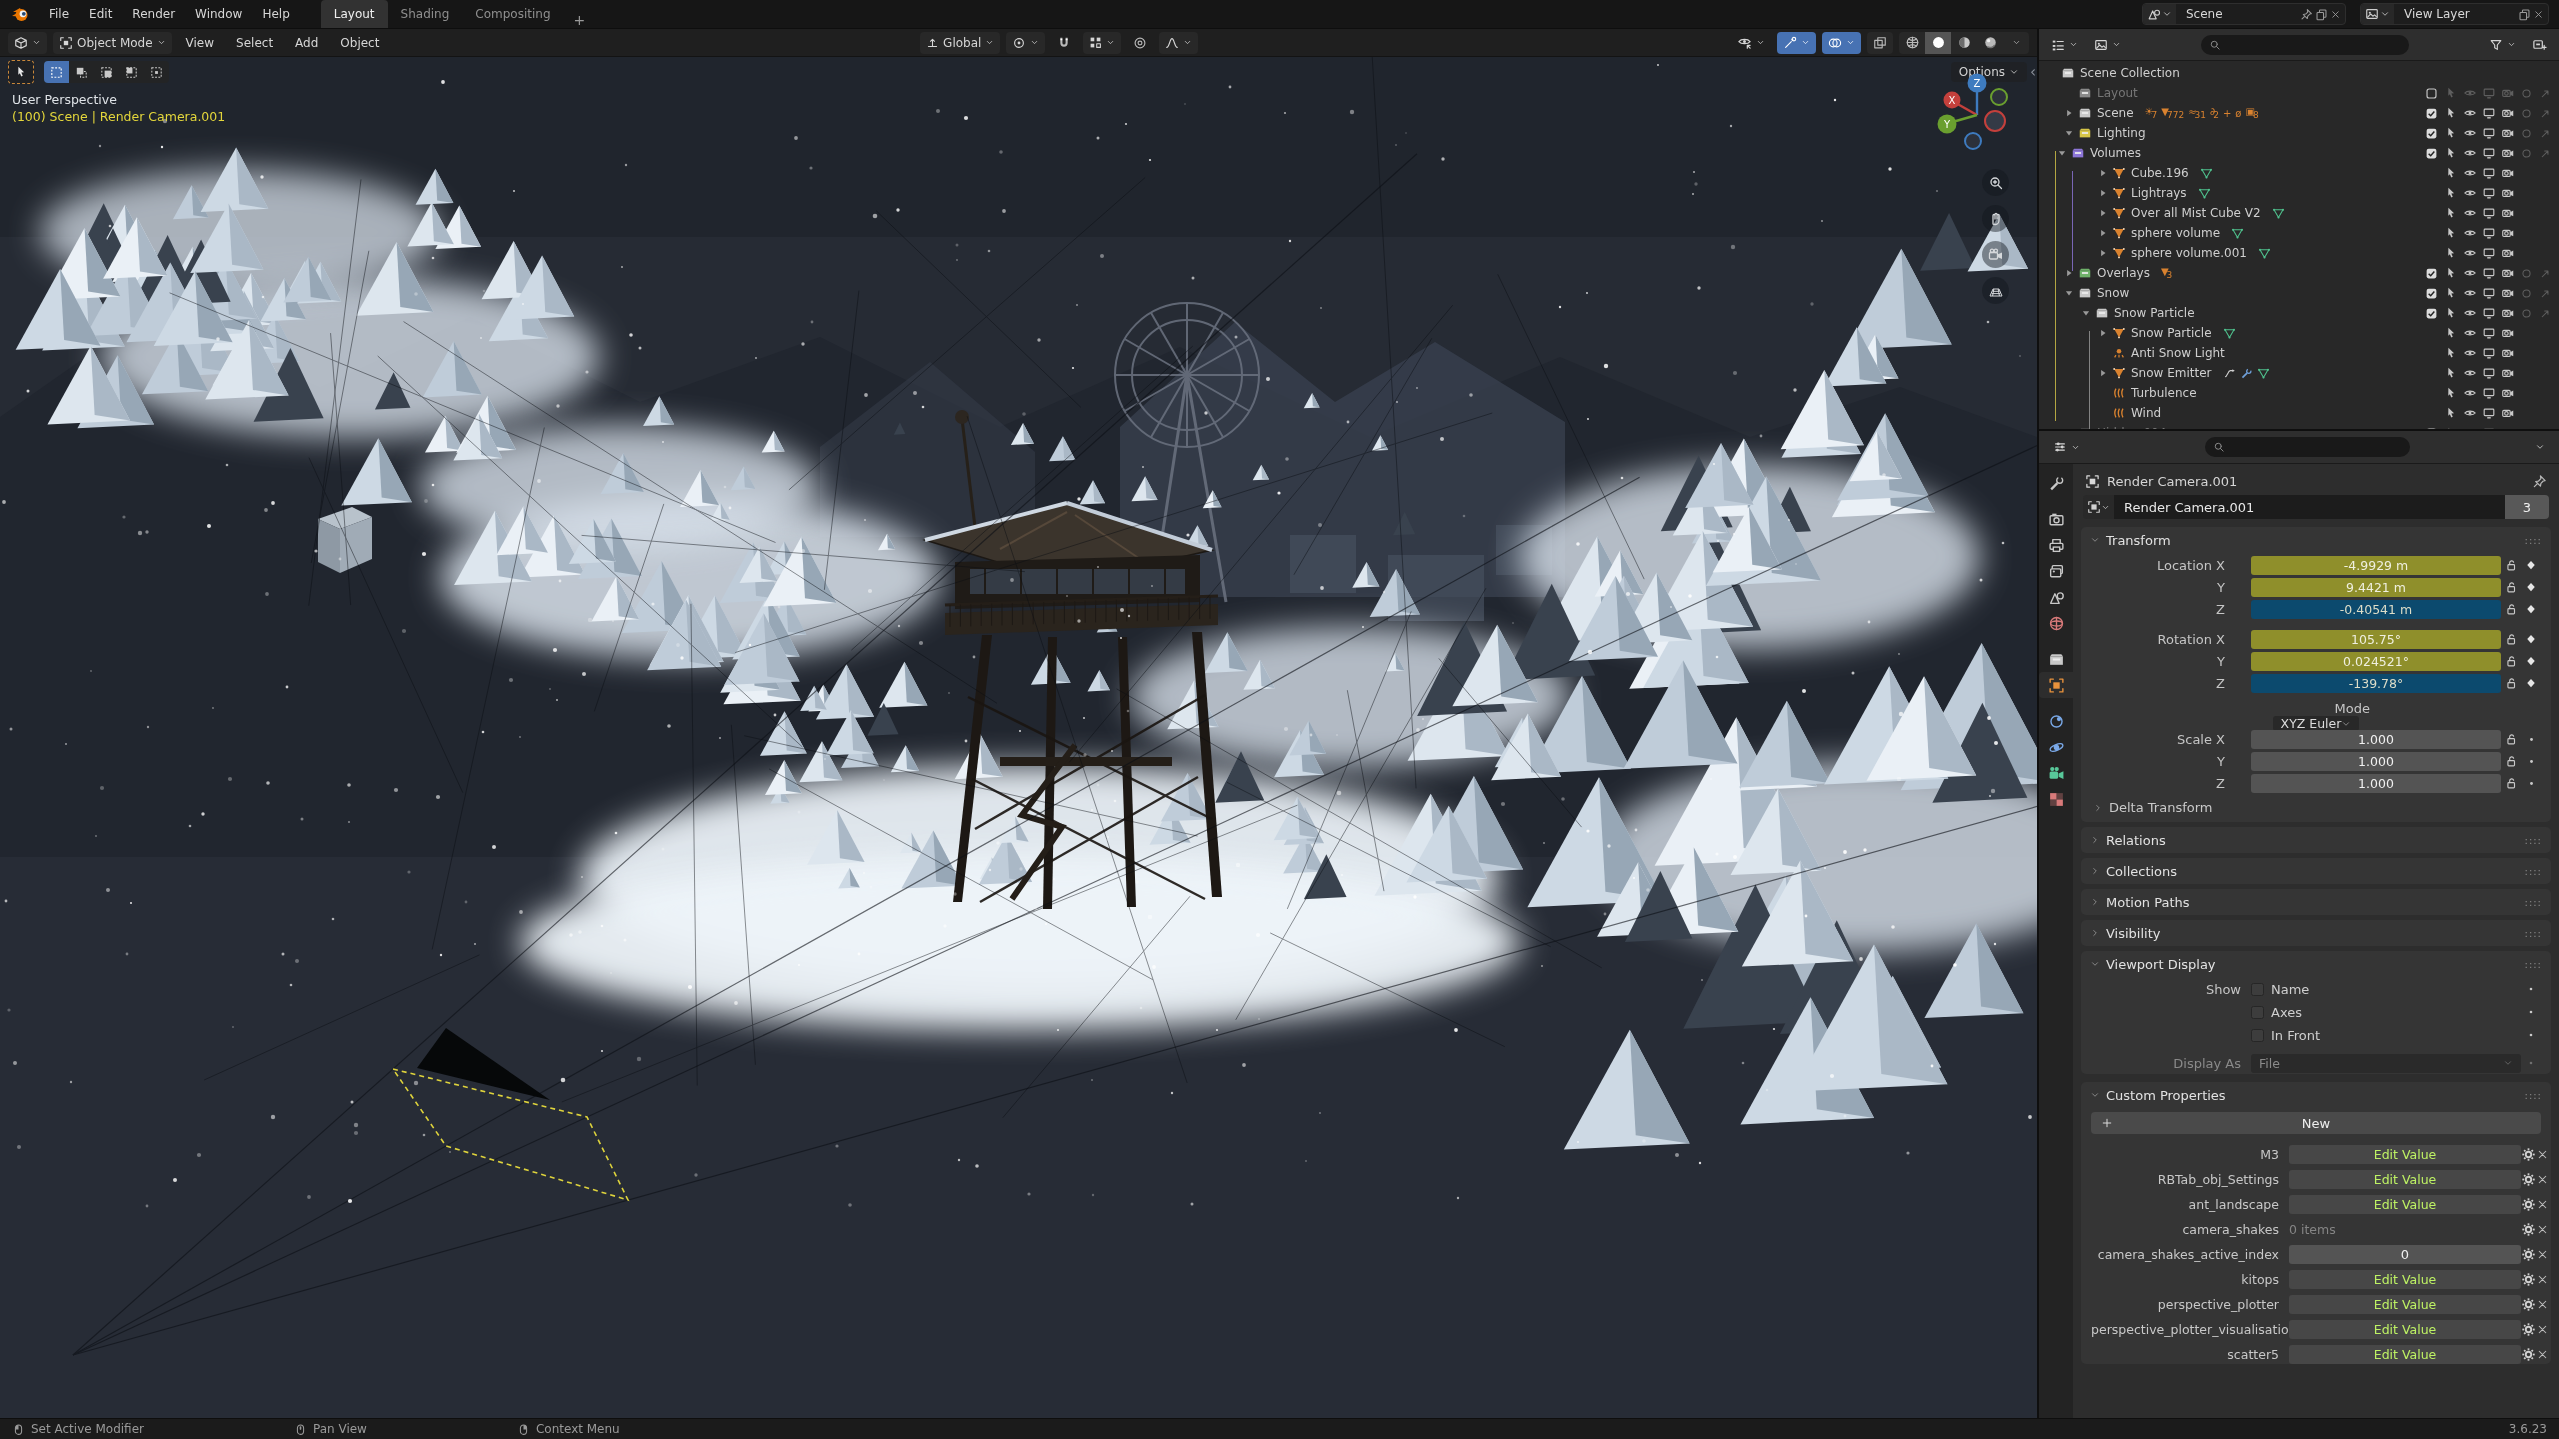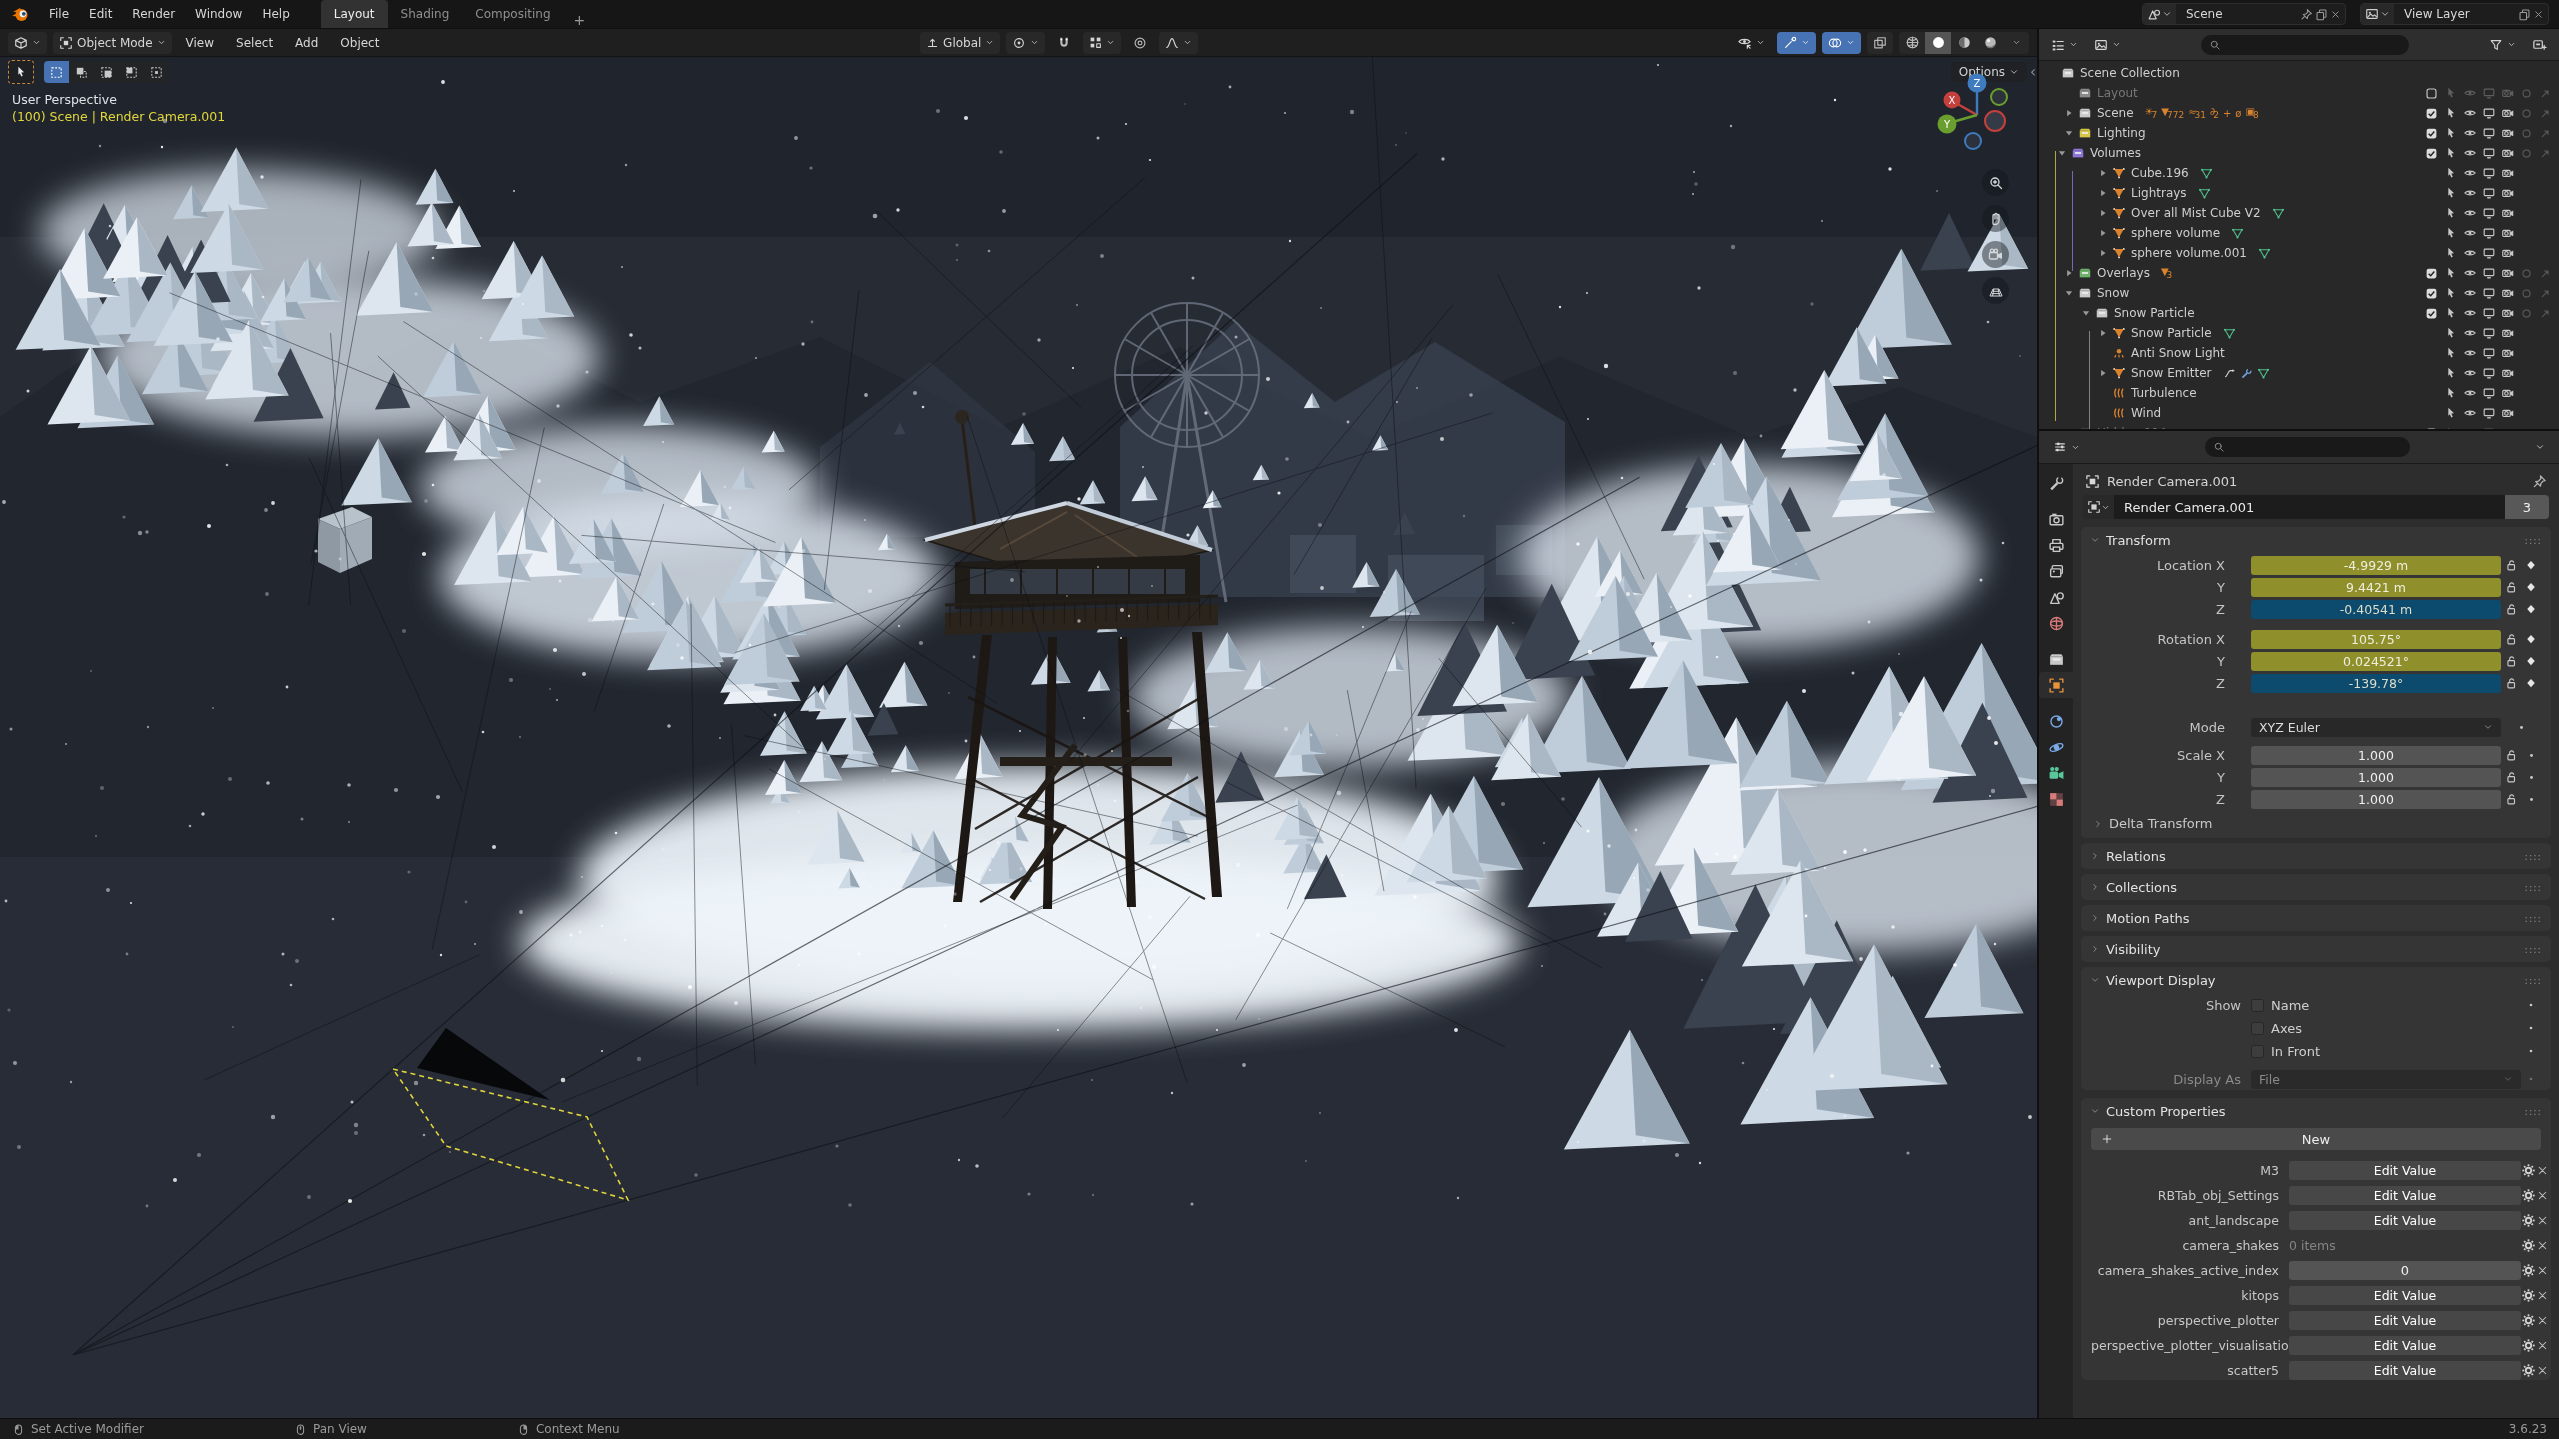--- a/index.html
+++ b/index.html
@@ -93,21 +93,21 @@
   .subpanel{display:flex;align-items:center;gap:6px;color:#c9c9c9;padding:5px 12px 7px;}
   .vdrow{display:flex;align-items:center;height:22px;margin:1px 10px;}
   .vdrow .tl{width:160px;text-align:right;padding-right:10px;color:#c5c5c5;flex:none;}
   .cb{width:13px;height:13px;border-radius:2.5px;background:#3d3d3d;border:1px solid #262626;margin-right:7px;flex:none;}
   .vdlbl{color:#cfcfcf;}
   .newbtn{position:relative;display:flex;align-items:center;justify-content:center;background:#4a4a4a;border-radius:4px;height:22px;margin:4px 10px 10px;color:#eee;}
   .newbtn .pl{position:absolute;left:10px;color:#ddd;}
   .cprow{display:flex;align-items:center;height:20px;margin:5px 10px;}
   .cprow .cl{width:198px;text-align:right;padding-right:10px;color:#c8c8c8;flex:none;font-size:12.5px;}
   .cpctl{width:232px;flex:none;display:flex;align-items:center;}
-  .cpbtn{width:100%;height:19px;background:#474747;border-radius:3px;display:flex;align-items:center;justify-content:center;color:#ffffff;font-size:12.5px;}
+  .cpbtn{width:100%;height:19px;background:#474747;border-radius:3px;display:flex;align-items:center;justify-content:center;color:#bef264;font-size:12.5px;}
   .cpfield{width:100%;height:19px;background:#545454;border-radius:3px;display:flex;align-items:center;justify-content:center;color:#f0f0f0;}
   .cptext{color:#858585;font-size:12.5px;}
   .cpic{width:22px;display:flex;justify-content:center;color:#d0d0d0;}
   
   .statusbar{height:21px;background:#1b1b1b;border-top:1px solid #0e0e0e;display:flex;align-items:center;padding:0 12px;color:#9a9a9a;flex:none;}
   .hint{display:flex;align-items:center;gap:6px;margin-right:150px;}
   .version{color:#9a9a9a;}
 </style>
 </head>
 <body>
@@ -2674,21 +2674,21 @@
                       <rect x="4.5" y="7.5" width="7.5" height="6" rx="1" stroke="currentColor" fill="none" stroke-width="1.3" stroke-linecap="round" stroke-linejoin="round"></rect>
                       <path d="M6.5 7.5 V5.5 a2.3 2.3 0 0 1 4.5 -.6" stroke="currentColor" fill="none" stroke-width="1.3" stroke-linecap="round" stroke-linejoin="round"></path>
                     </svg>
                   </span>
                   <span class="tico">
                     <svg style="width:12px;height:12px" viewBox="0 0 16 16">
                       <polygon points="8,2.5 13,8 8,13.5 3,8" fill="#e6e6e6"></polygon>
                     </svg>
                   </span>
                 </div>
-                <div class="trow" style="margin-top: 24px;">
+                <div class="trow" style="margin-top: 8px; flex-direction: column;">
                   <span class="tl">Mode</span>
                   <div class="tf menu">
                     <span class="mv">XYZ Euler</span>
                     <span class="ic" style="width: 10px; height: 10px; color: rgb(154, 154, 154);">
                       <svg viewBox="0 0 16 16">
                         <polyline points="4,6 8,10 12,6" stroke="currentColor" fill="none" stroke-width="1.3" stroke-linecap="round" stroke-linejoin="round"></polyline>
                       </svg>
                     </span>
                   </div>
                   <span class="tico" style="width: 40px;">

